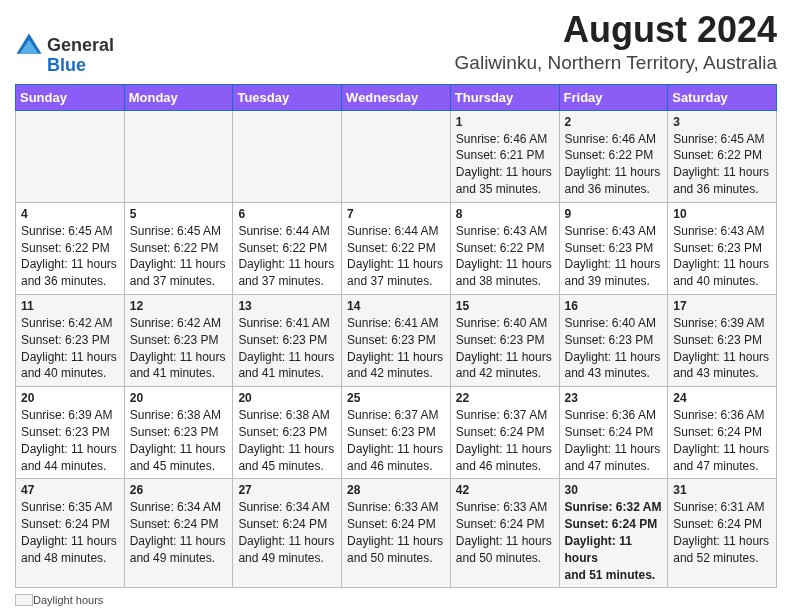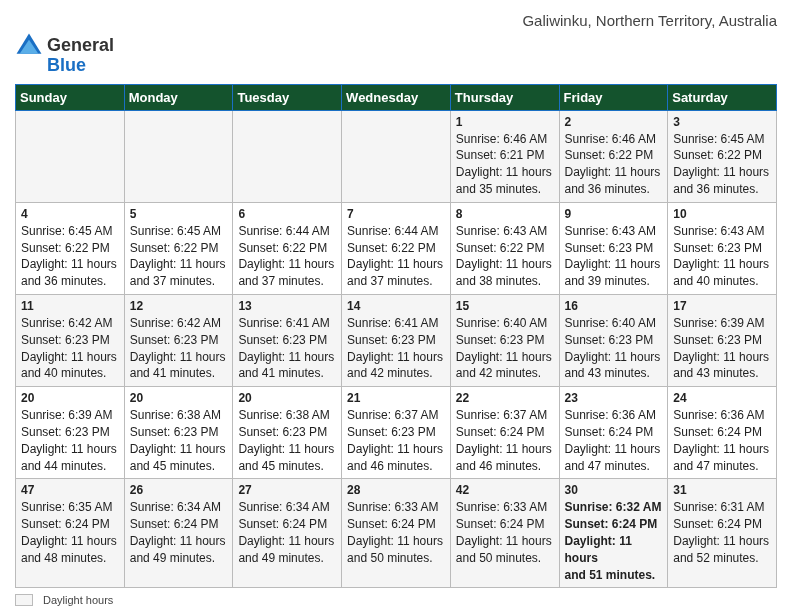--- a/index.html
+++ b/index.html
@@ -37,31 +37,31 @@
     .title-block {
       text-align: right;
     }
     .month-title {
       font-size: 36px;
       font-weight: bold;
       color: #222;
       line-height: 1.1;
     }
     .subtitle {
-      font-size: 15px;
+      font-size: 19px;
       color: #444;
       margin-top: 2px;
     }
     .calendar {
       width: 100%;
       border-collapse: collapse;
       border: 1px solid #999;
     }
     .calendar th {
-      background: #14532d;
+      background: #8b5cf6;
       color: #fff;
       font-size: 13px;
       font-weight: bold;
       padding: 5px 4px;
       border: 1px solid #1a6fc4;
       text-align: left;
     }
     .calendar td {
       border: 1px solid #bbb;
       vertical-align: top;
@@ -89,21 +89,21 @@
       line-height: 1.4;
       color: #222;
     }
     .empty-cell {
       background: #f5f5f5 !important;
     }
     .footer {
       margin-top: 6px;
       display: flex;
       align-items: center;
-      gap: 10px;
+      gap: 0;
       font-size: 11px;
       color: #444;
     }
     .footer-box {
       width: 18px;
       height: 12px;
       background: #f5f5f5;
       border: 1px solid #bbb;
       display: inline-block;
     }
@@ -116,20 +116,21 @@
     <svg class="logo-icon" viewBox="0 0 36 36">
       <polygon points="18,2 34,28 2,28" fill="#1a6fc4"></polygon>
       <polygon points="18,10 30,28 6,28" fill="#5aaee8"></polygon>
     </svg>
     <div class="logo-text">
       <span class="logo-general">General</span><br>
       <span class="logo-blue">Blue</span>
     </div>
   </div>
   <div class="title-block">
+    <div class="month-title">August 2024</div>
     <div class="subtitle">Galiwinku, Northern Territory, Australia</div>
   </div>
 </div>
 
 <table class="calendar">
   <thead>
     <tr>
     <th>Sunday</th>
         <th>Monday</th>
         <th>Tuesday</th>
@@ -285,21 +286,21 @@
 and 45 minutes.</div>
         </td>
         <td>
           <span class="day-num">20</span>
           <div class="day-info" style="white-space: pre-line;">Sunrise: 6:38 AM
 Sunset: 6:23 PM
 Daylight: 11 hours
 and 45 minutes.</div>
         </td>
         <td>
-          <span class="day-num">21</span>
+          <span class="day-num">25</span>
           <div class="day-info" style="white-space: pre-line;">Sunrise: 6:37 AM
 Sunset: 6:23 PM
 Daylight: 11 hours
 and 46 minutes.</div>
         </td>
         <td>
           <span class="day-num">22</span>
           <div class="day-info" style="white-space: pre-line;">Sunrise: 6:37 AM
 Sunset: 6:24 PM
 Daylight: 11 hours

